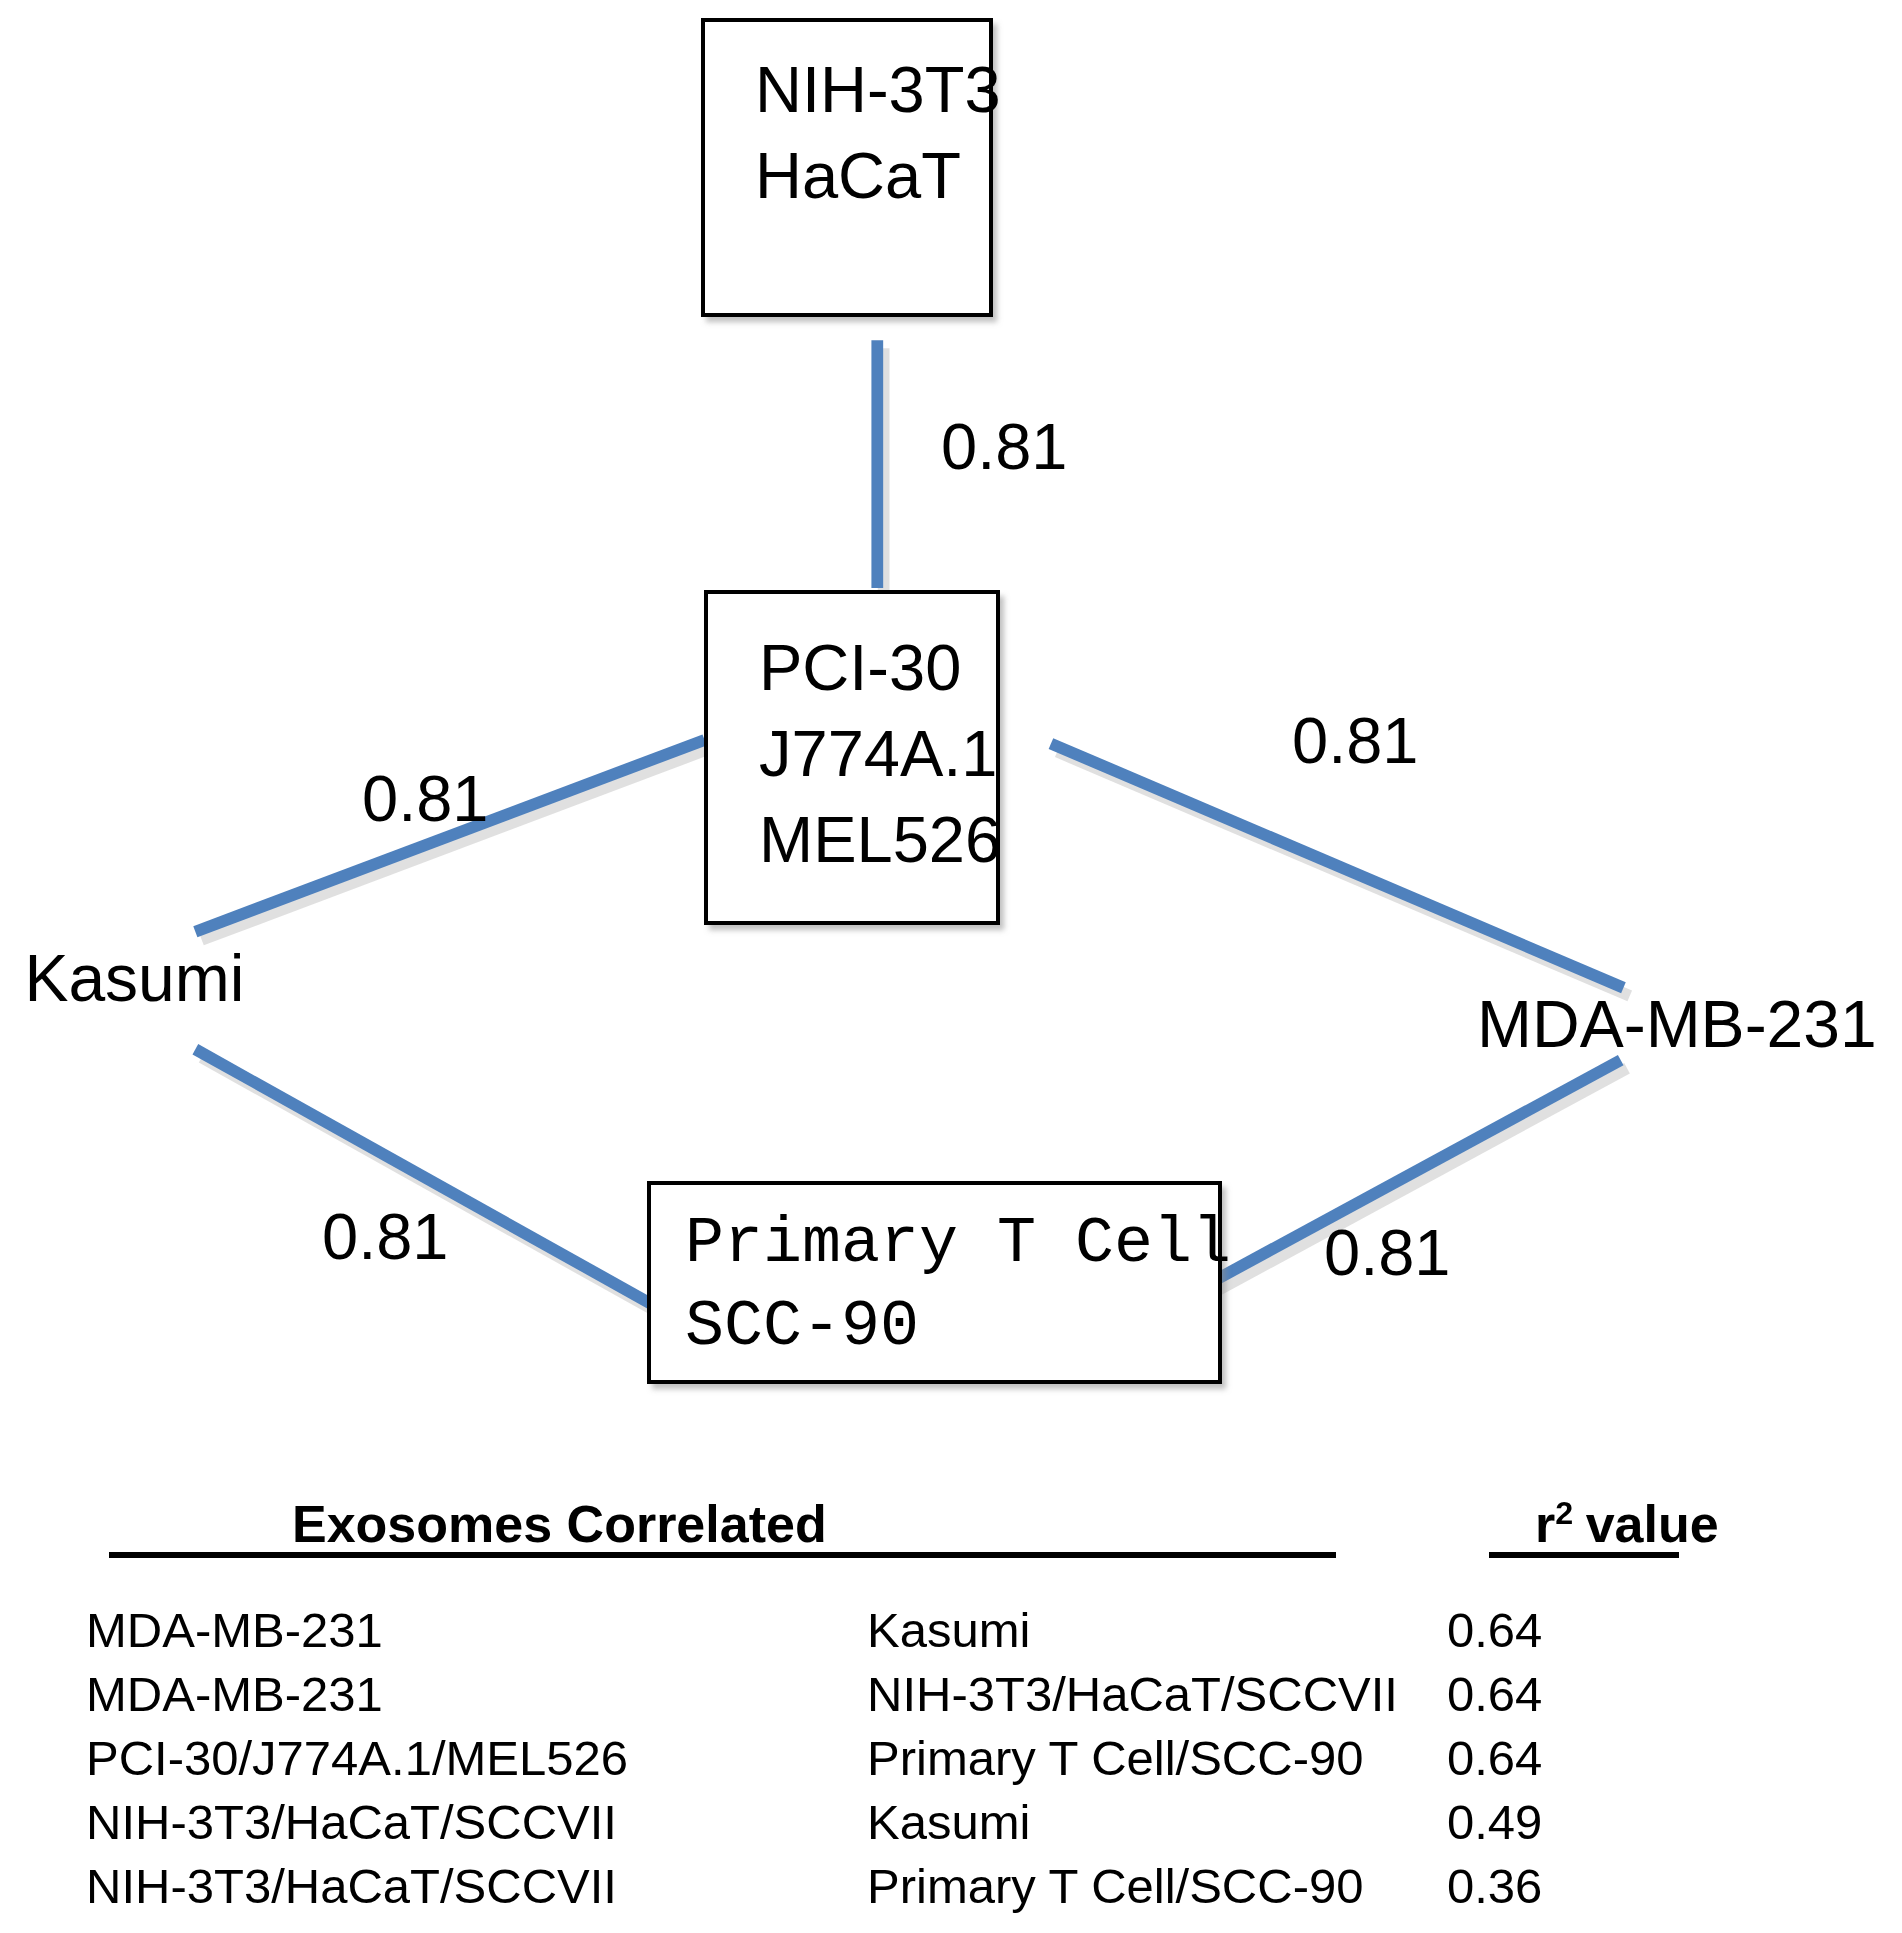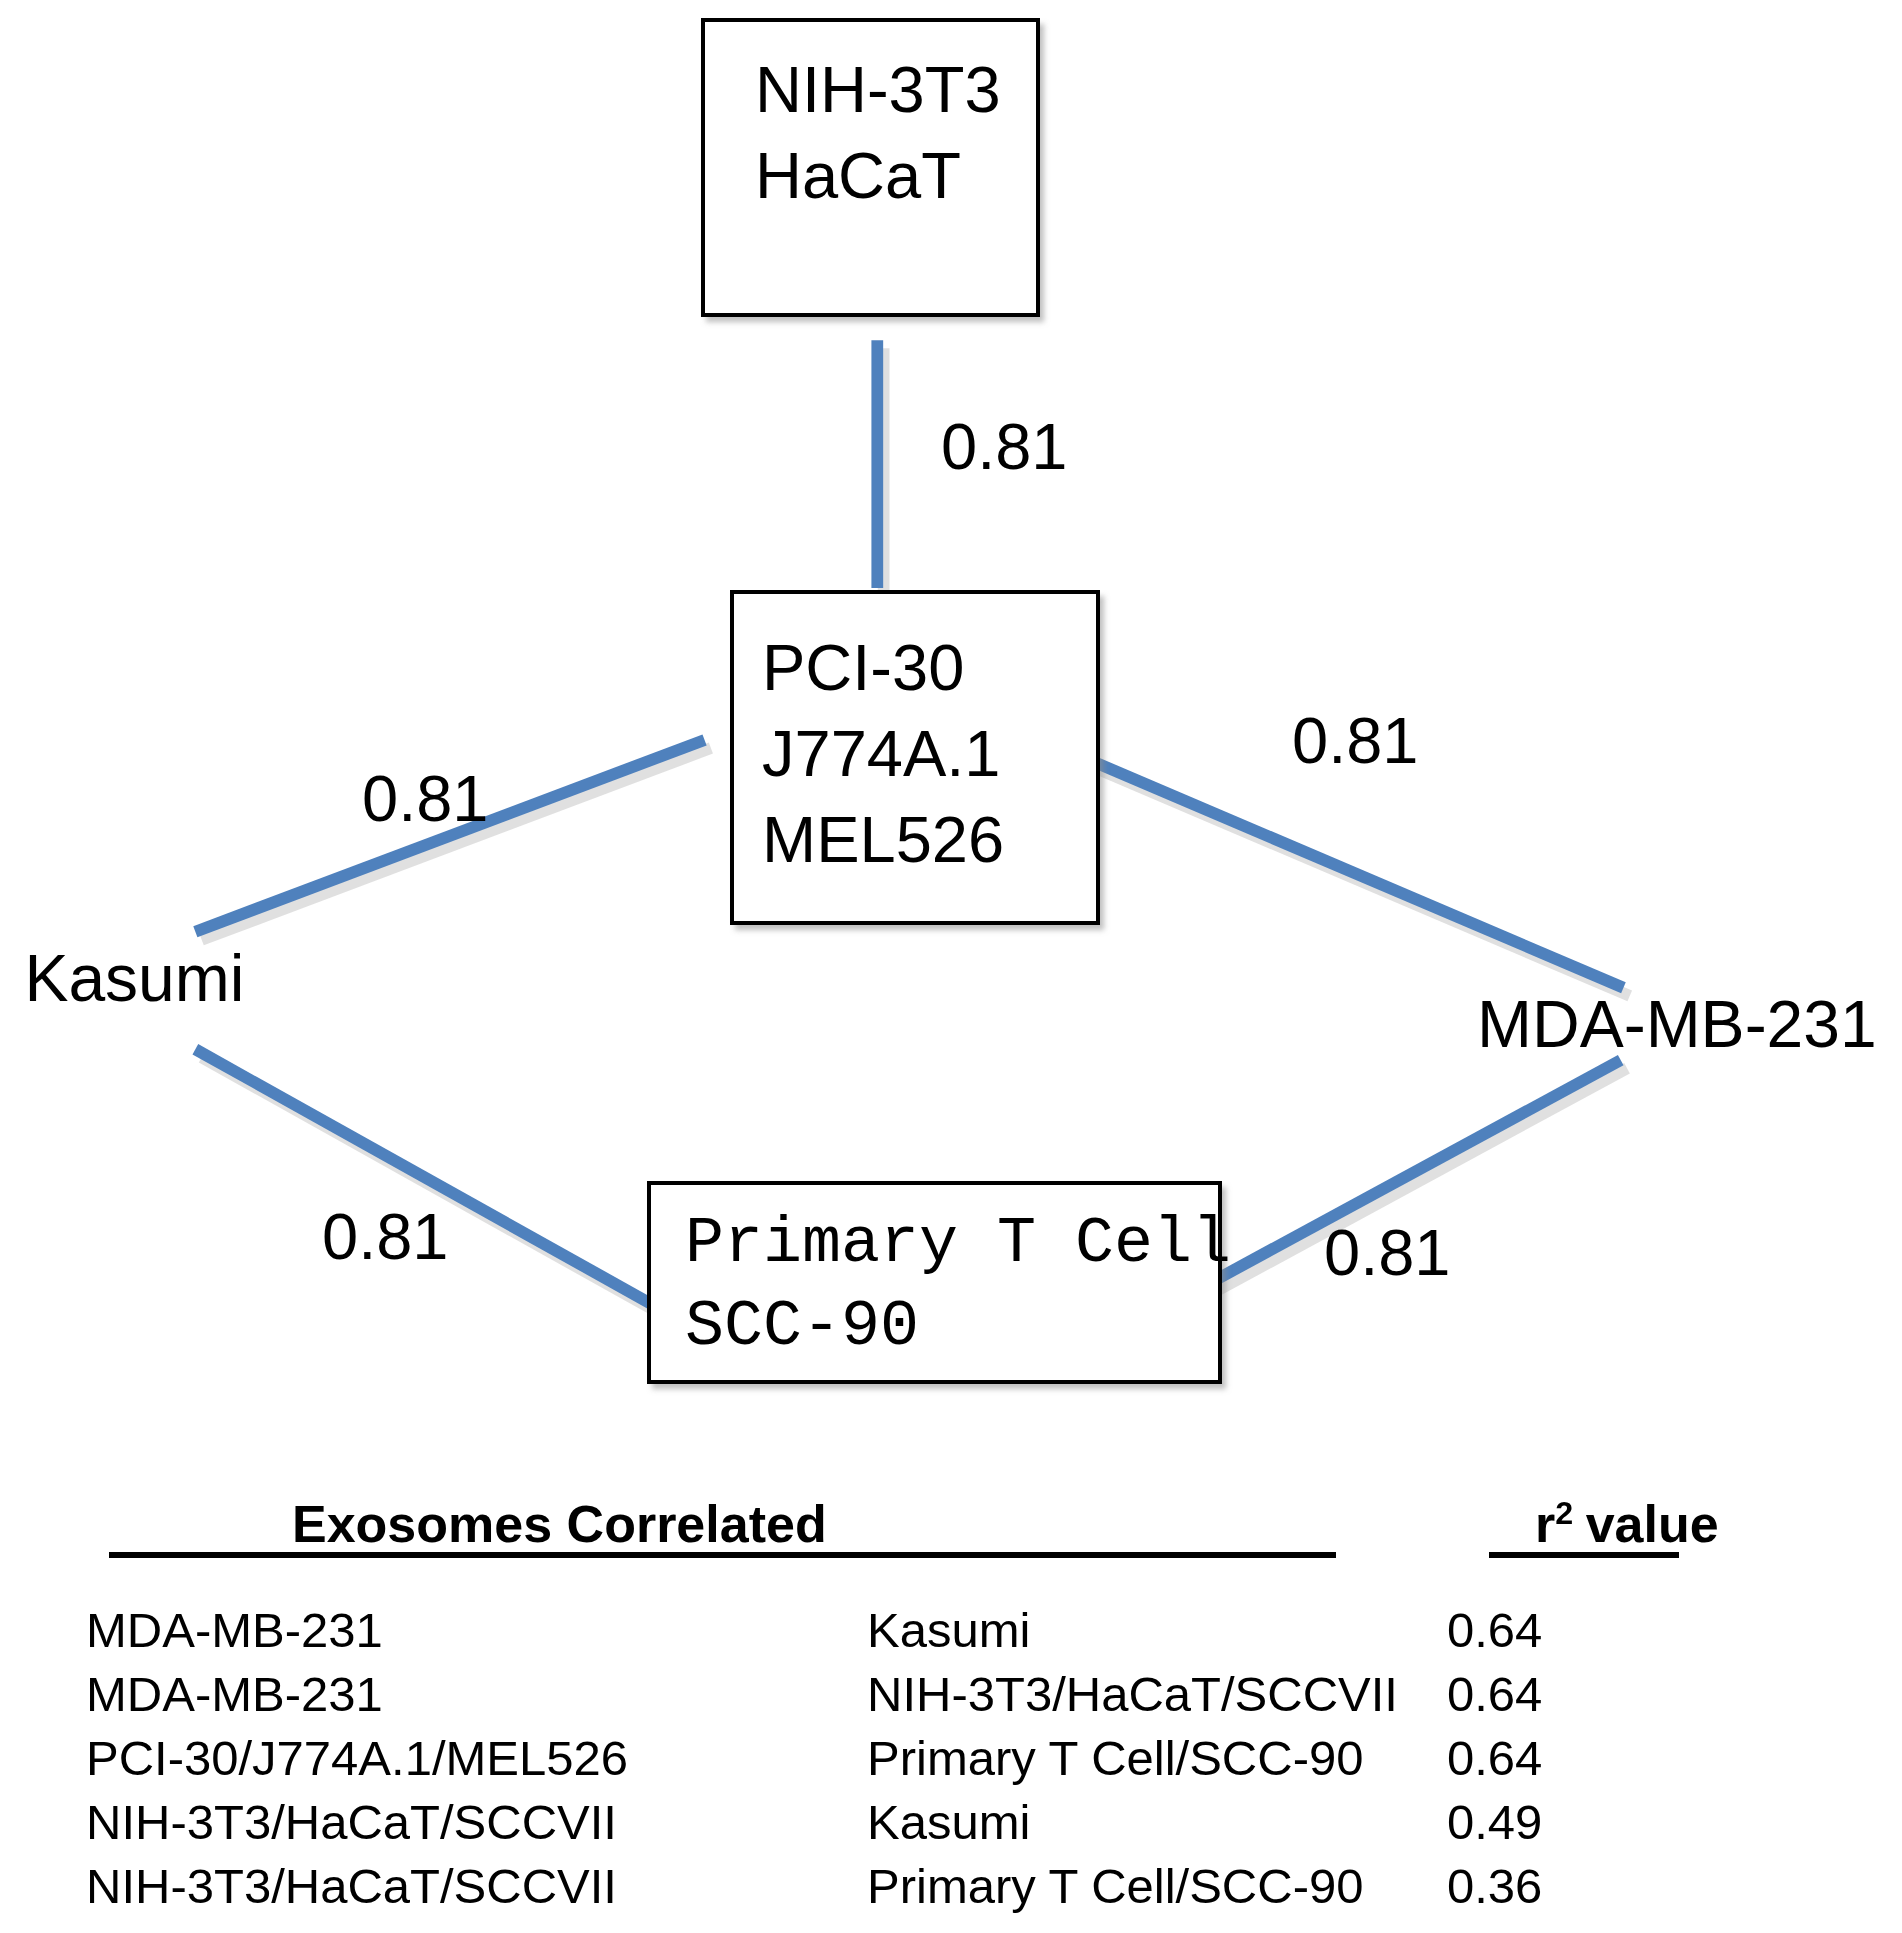--- a/index.html
+++ b/index.html
@@ -94,26 +94,26 @@
     </g>
     <g stroke-width="13">
       <line class="edge-line" x1="970" y1="376" x2="970" y2="650" stroke="#4f81bd"></line>
       <line class="edge-line" x1="779" y1="818" x2="216" y2="1030" stroke="#4f81bd"></line>
       <line class="edge-line" x1="1162" y1="822" x2="1795" y2="1092" stroke="#4f81bd"></line>
       <line class="edge-line" x1="216" y1="1160" x2="744" y2="1455" stroke="#4f81bd"></line>
       <line class="edge-line" x1="1298" y1="1440" x2="1792" y2="1172" stroke="#4f81bd"></line>
     </g>
   </svg>
 
-  <div class="node-box" style="left:701px; top:18px; width:339px; height:299px; padding:25px 0 0 50px;">
+  <div class="node-box" style="left:701px; top:18px; width:292px; height:299px; padding:25px 0 0 50px;">
     <div class="node-line">NIH-3T3</div>
     <div class="node-line">HaCaT</div>
   </div>
 
-  <div class="node-box" style="left:704px; top:590px; width:370px; height:335px; padding:31px 0 0 28px;margin-left:26px;">
+  <div class="node-box" style="left:704px; top:590px; width:296px; height:335px; padding:31px 0 0 51px;">
     <div class="node-line">PCI-30</div>
     <div class="node-line">J774A.1</div>
     <div class="node-line">MEL526</div>
   </div>
 
   <div class="node-box" style="left:647px; top:1181px; width:575px; height:203px; padding:18px 0 0 34px; line-height:83px;font-family:Liberation Mono, monospace;">
     <div class="node-line">Primary T Cell</div>
     <div class="node-line">SCC-90</div>
   </div>
 

